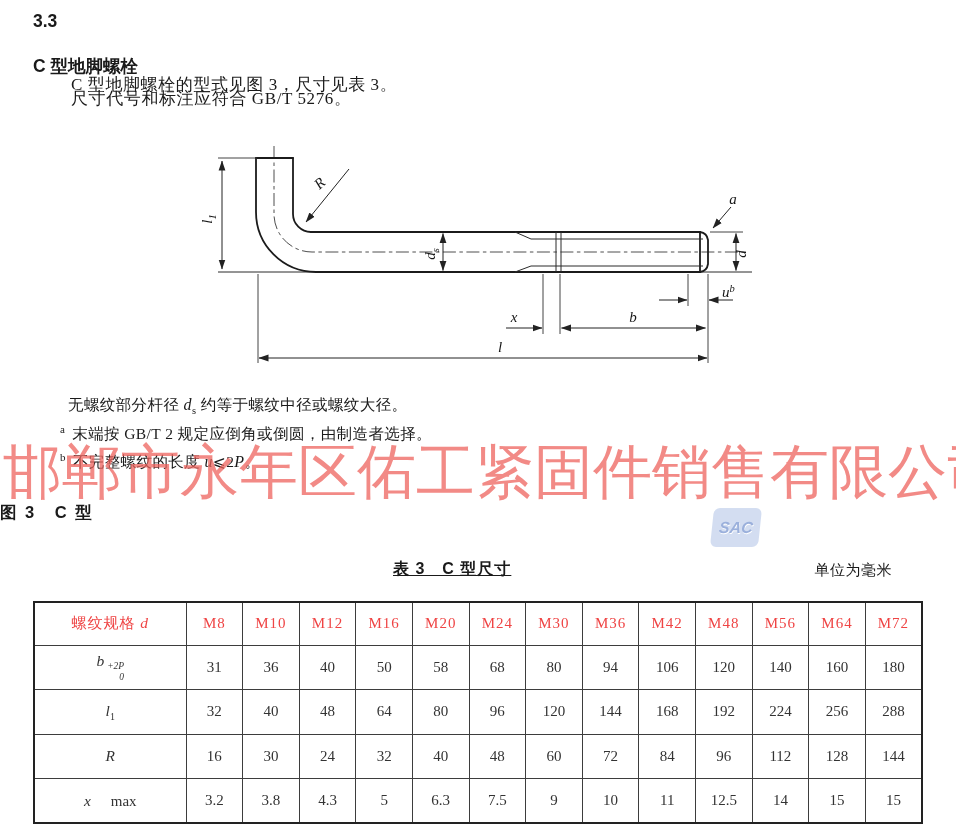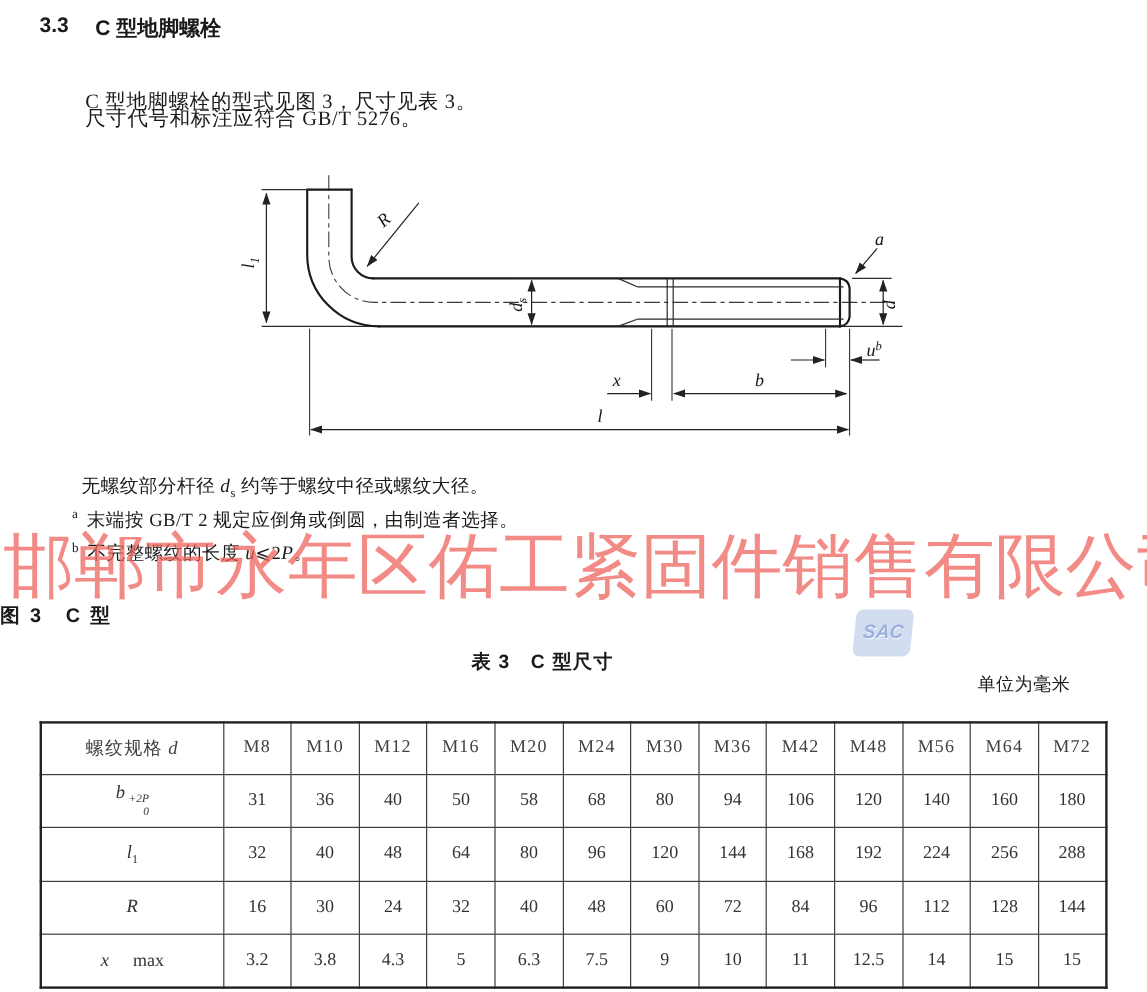--- a/index.html
+++ b/index.html
@@ -1,18 +1,18 @@
 <!DOCTYPE html>
 <html><head>
 <meta charset="utf-8">
 <style>
   html,body{margin:0;padding:0;background:#fff;}
   .page{position:relative;width:956px;height:827px;background:#ffffff;overflow:hidden;
         font-family:"Liberation Serif","DejaVu Serif",serif;color:#1a1a1a;}
-  .hei{font-family:"Liberation Sans","DejaVu Sans",sans-serif;font-weight:700;}
+  .hei{font-family:"Liberation Sans","DejaVu Sans",sans-serif;font-weight:700;flex-direction:column;}
   .heading{position:absolute;left:33px;top:11px;font-size:17.5px;display:flex;gap:22px;}
   .para{position:absolute;left:71px;font-size:17px;letter-spacing:.6px;white-space:nowrap;}
   .p1{top:73px;} .p2{top:87px;}
   .diagram{position:absolute;left:0;top:140px;}
   .dimtext{font-style:italic;font-size:15px;fill:#171717;
            font-family:"Liberation Serif","DejaVu Serif",serif;}
   .note{position:absolute;font-size:15.5px;letter-spacing:.4px;white-space:nowrap;}
   .n1{left:68px;top:395px;}
   .n2{left:60px;top:423px;}
   .n3{left:60px;top:451px;}
@@ -22,29 +22,29 @@
   .figcaption{position:absolute;left:0;top:502px;width:956px;
               font-size:16.5px;letter-spacing:2px;z-index:3;}
   .watermark{position:absolute;left:3px;top:441px;width:953px;font-size:59px;line-height:62px;
              white-space:nowrap;font-family:"Liberation Sans","DejaVu Sans",sans-serif;
              font-weight:400;opacity:.74;z-index:6;pointer-events:none;}
   .sac{position:absolute;left:712px;top:508px;width:48px;height:39px;background:#ccd8ef;
        border-radius:6px;transform:skewX(-6deg);opacity:.85;display:flex;align-items:center;
        justify-content:center;z-index:1;}
   .sac span{font-family:"Liberation Sans",sans-serif;font-weight:700;font-style:italic;
             font-size:16px;color:#8aa3d6;text-shadow:.5px .5px 0 #fff;}
-  .tabletitle{position:absolute;left:393px;top:542px;font-size:16px;letter-spacing:1px;}
+  .tabletitle{position:absolute;left:393px;top:559px;font-size:16px;letter-spacing:1px;text-decoration:underline;}
   .unitnote{position:absolute;right:64px;top:561px;font-size:15px;letter-spacing:.5px;margin-left:20px;}
   table.spec{position:absolute;left:33px;top:601px;width:890px;border-collapse:collapse;
              table-layout:fixed;font-size:15px;color:#333;border:2.2px solid #222;}
   table.spec th,table.spec td{border:1px solid #3d3d3d;text-align:center;vertical-align:middle;
              font-weight:normal;padding:0;}
   table.spec thead tr{height:43px;}
   table.spec tbody tr{height:44.5px;}
-  table.spec thead th{color:#404040;letter-spacing:1px;}
+  table.spec thead th{color:#ef4444;letter-spacing:1px;}
   table.spec i{font-size:15.5px;}
   .tol{display:inline-flex;flex-direction:column;font-size:9.5px;line-height:1.12;
        margin-left:3px;vertical-align:-3px;font-style:italic;text-align:right;}
   .sfx{margin-left:20px;font-style:normal;}
   td sub{font-size:10px;}
 </style>
 </head>
 <body>
 
 <div class="page">

